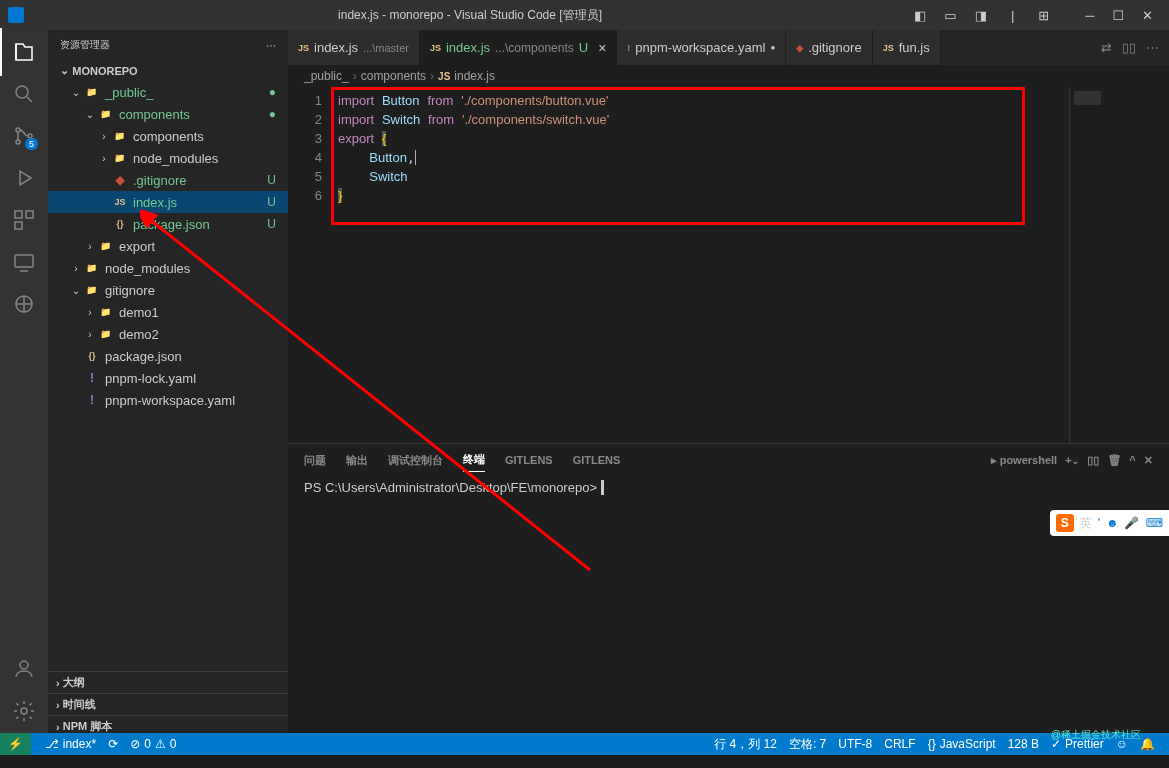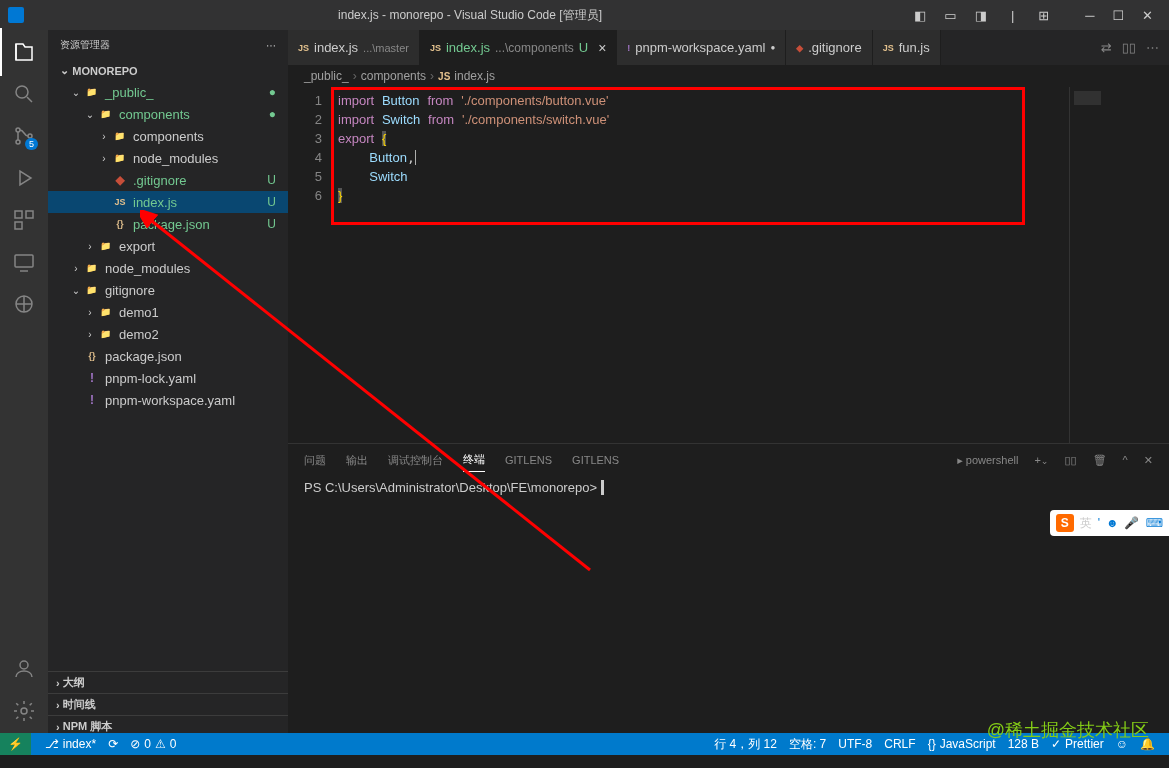--- a/index.html
+++ b/index.html
@@ -46,32 +46,32 @@
 .code{flex:1;font-family:Consolas,monospace;font-size:13px;line-height:19px;padding-top:4px;white-space:pre;}
 .kw{color:#c586c0;}
 .var{color:#9cdcfe;}
 .str{color:#ce9178;}
 .brace{color:#ffd700;background:#555;}
 .redbox{position:absolute;left:43px;top:0px;width:694px;height:138px;border:3px solid #ff0000;pointer-events:none;z-index:5;}
 .minimap{width:100px;background:#1e1e1e;border-left:1px solid #333;}
 .minimap-inner{margin:4px;height:14px;background:linear-gradient(90deg,#444 30%,transparent 30%);opacity:0.5;}
 .panel{height:290px;border-top:1px solid #333;display:flex;flex-direction:column;}
 .panel-tabs{height:32px;display:flex;align-items:center;padding:0 16px;gap:20px;font-size:11px;color:#888;}
-.panel-tabs span{cursor:pointer;padding:4px 0;}
+.panel-tabs span{cursor:pointer;padding:4px 0;font-weight:bold;}
 .panel-tabs span.active{color:#fff;border-bottom:1px solid #fff;}
-.panel-actions{margin-left:auto;display:flex;gap:16px;align-items:center;}
+.panel-actions{margin-left:auto;display:flex;gap:8px;align-items:center;}
 .terminal{flex:1;padding:4px 16px;font-family:Consolas,monospace;font-size:13px;color:#ccc;}
 .statusbar{height:22px;background:#007acc;color:#fff;display:flex;align-items:center;padding:0 8px;font-size:12px;}
 .statusbar .remote{background:#16825d;height:22px;display:flex;align-items:center;padding:0 8px;margin-left:-8px;margin-right:8px;}
 .statusbar .item{padding:0 6px;cursor:pointer;display:flex;align-items:center;gap:4px;}
 .statusbar .right{margin-left:auto;display:flex;}
 .arrow-line{position:absolute;z-index:10;pointer-events:none;}
 .sogou{position:absolute;right:0;top:510px;background:#fff;border-radius:4px 0 0 4px;padding:4px 6px;display:flex;align-items:center;gap:6px;font-size:12px;z-index:20;}
 .sogou .s{background:#ff6a00;color:#fff;width:18px;height:18px;border-radius:3px;display:flex;align-items:center;justify-content:center;font-weight:bold;}
-.watermark{position:absolute;right:20px;bottom:26px;color:#84cc16;font-size:18px;z-index:5;}
+.watermark{position:absolute;right:28px;bottom:26px;color:#5eead4;font-size:10px;z-index:5;}
 </style>
 </head>
 <body>
 
 <div class="titlebar">
   <div class="logo"></div>
   <div class="title">index.js - monorepo - Visual Studio Code [管理员]</div>
   <div class="controls">
     <span>◧</span>
     <span>▭</span>

